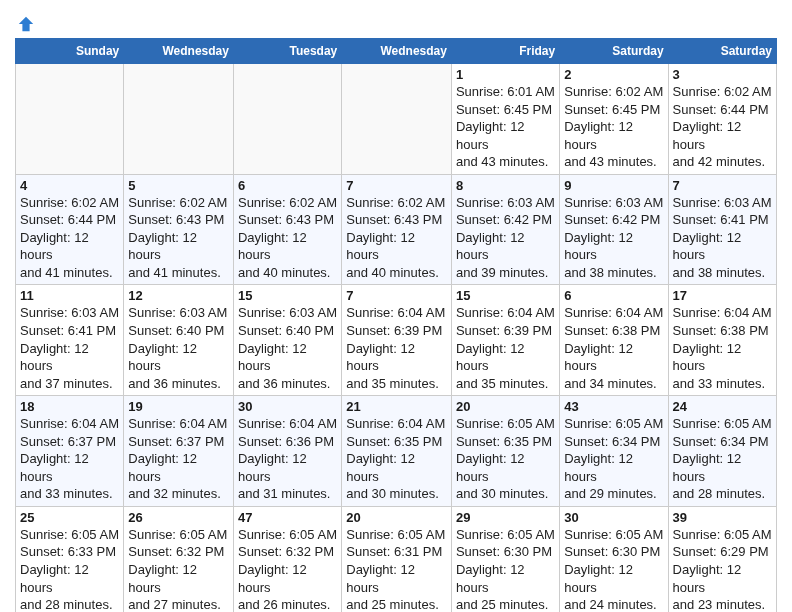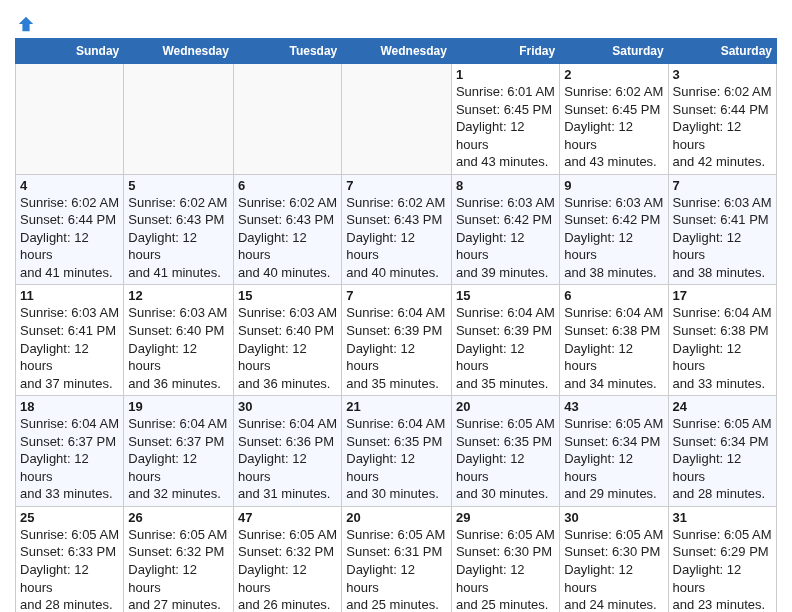--- a/index.html
+++ b/index.html
@@ -256,19 +256,19 @@
           </td>
           <td>
             <span class="day-num">29</span>
             <div class="day-info">Sunrise: 6:05 AM<br>Sunset: 6:30 PM<br>Daylight: 12 hours<br>and 25 minutes.</div>
           </td>
           <td>
             <span class="day-num">30</span>
             <div class="day-info">Sunrise: 6:05 AM<br>Sunset: 6:30 PM<br>Daylight: 12 hours<br>and 24 minutes.</div>
           </td>
           <td>
-            <span class="day-num">31</span>
+            <span class="day-num">39</span>
             <div class="day-info">Sunrise: 6:05 AM<br>Sunset: 6:29 PM<br>Daylight: 12 hours<br>and 23 minutes.</div>
           </td>
         </tr>
       </tbody>
   </table>
 </div>
 
 </body></html>

